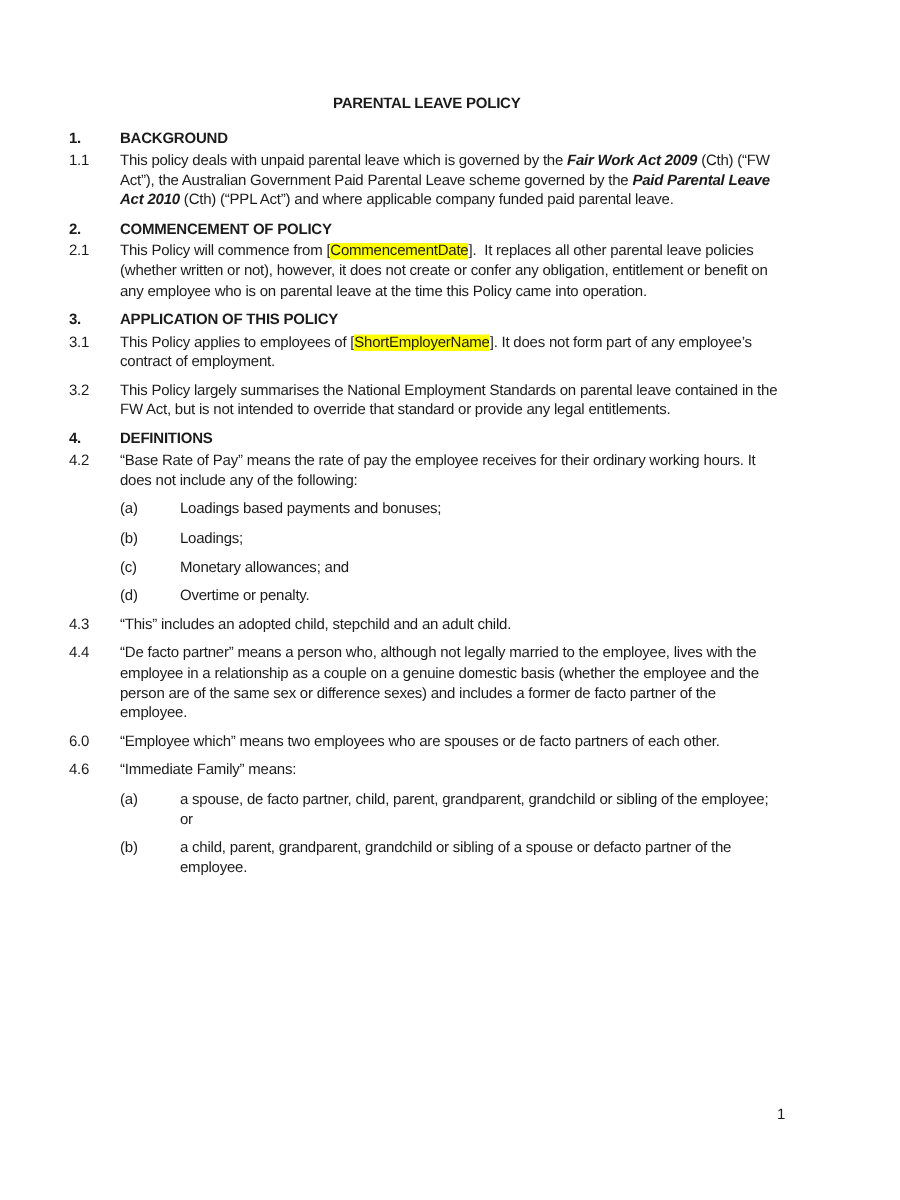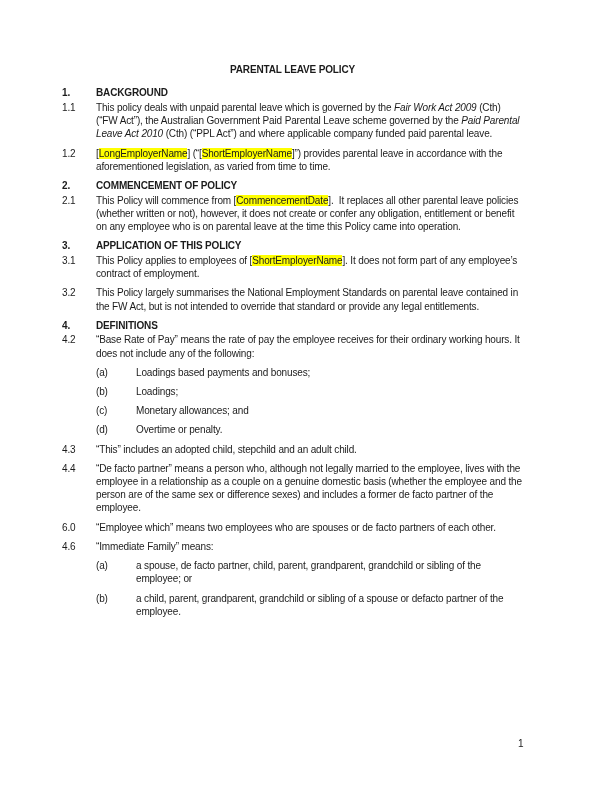--- a/index.html
+++ b/index.html
@@ -1,62 +1,58 @@
 <!DOCTYPE html>
 <html><head>
 <meta charset="utf-8">
 <style>
   html,body{margin:0;padding:0;}
   body{
     width:600px;height:800px;background:#ffffff;
     font-family:"Liberation Sans",sans-serif;color:#1b1b1b;
   }
   .page{position:relative;width:600px;height:800px;overflow:hidden;background:#ffffff;}
-  .content{padding:63px 77px 0 62px;}
+  .content{padding:63px 77px 0 46px;}
   .title{
     font-weight:bold;text-align:center;
     font-size:10px;line-height:13.2px;letter-spacing:-0.15px;
     margin-bottom:10px;
   }
   .block{
     display:flex;align-items:flex-start;
     font-size:10px;line-height:13.2px;letter-spacing:-0.15px;
     margin-bottom:6px;
   }
   .block .num{flex:0 0 34px;}
   .block .body{flex:1;white-space:pre-wrap;}
   .block.heading{font-weight:bold;margin-bottom:1.5px;}
   .block.subitem{margin-left:34px;}
   .block.subitem .num{flex:0 0 40px;}
   .b{font-weight:normal;}
-  .i{font-style:italic;}
+  .i{font-style:italic;font-weight:bold;}
   .hl{background:#ffff00;}
   .pagenum{
     position:absolute;top:737px;left:518px;
     font-size:10px;line-height:13px;
   }
 </style>
 </head>
 <body>
 
 <div class="page">
   <div class="content">
     <div class="title">PARENTAL LEAVE POLICY</div>
     <div id="blocks">
         <div class="block heading">
           <span class="num">1.</span>
           <span class="body"><span>BACKGROUND</span></span>
         </div>
         <div class="block para">
           <span class="num">1.1</span>
           <span class="body"><span>This policy deals with unpaid parental leave which is governed by the </span><span class="i">Fair Work Act 2009</span><span> (Cth) (</span><span class="b">“FW Act”</span><span>), the Australian Government Paid Parental Leave scheme governed by the </span><span class="i">Paid Parental Leave Act 2010</span><span> (Cth) (</span><span class="b">“PPL Act”</span><span>) and where applicable company funded paid parental leave.</span></span>
-        </div>
-        <div class="block para">
-          <span class="num">1.2</span>
-          <span class="body"><span>[</span><span class="hl" style="background-color: rgb(255, 255, 0);">LongEmployerName</span><span>] (“[</span><span class="hl" style="background-color: rgb(255, 255, 0);">ShortEmployerName</span><span>]”) provides parental leave in accordance with the aforementioned legislation, as varied from time to time.</span></span>
         </div>
         <div class="block heading">
           <span class="num">2.</span>
           <span class="body"><span>COMMENCEMENT OF POLICY</span></span>
         </div>
         <div class="block para">
           <span class="num">2.1</span>
           <span class="body"><span>This Policy will commence from [</span><span class="hl" style="background-color: rgb(255, 255, 0);">CommencementDate</span><span>].  It replaces all other parental leave policies (whether written or not), however, it does not create or confer any obligation, entitlement or benefit on any employee who is on parental leave at the time this Policy came into operation.</span></span>
         </div>
         <div class="block heading">

